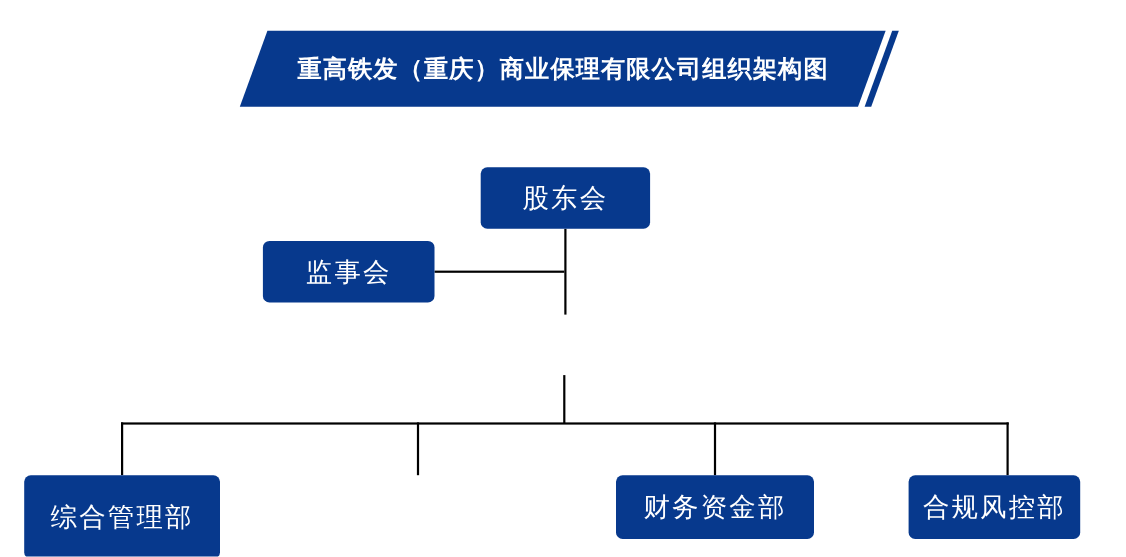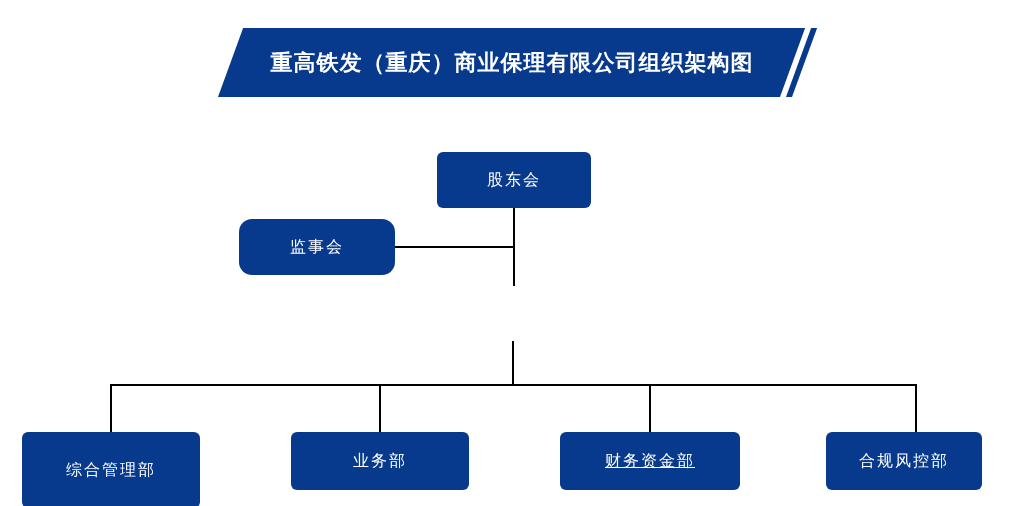--- a/index.html
+++ b/index.html
@@ -51,30 +51,30 @@
 
   
   .node {
     position: absolute;
     background: var(--primary, #07398d);
     color: var(--node-text, #ffffff);
     border-radius: 6px;
     display: flex;
     align-items: center;
     justify-content: center;
-    font-size: 16px;
+    font-size: 24px;
     letter-spacing: 2px;
     white-space: nowrap;
   }
   #n-shareholders { left: 437px; top: 152px; width: 154px; height: 56px; }
-  #n-supervisory  { left: 239px; top: 219px; width: 156px; height: 56px; border-radius: 13px; }
+  #n-supervisory  { left: 239px; top: 219px; width: 156px; height: 56px; }
   #n-board        { left: 437px; top: 285px; width: 154px; height: 56px; }
   #n-general      { left: 22px;  top: 432px; width: 178px; height: 76px; }
   #n-business     { left: 291px; top: 432px; width: 178px; height: 58px; }
-  #n-finance      { left: 560px; top: 432px; width: 180px; height: 58px; text-decoration: underline; }
+  #n-finance      { left: 560px; top: 432px; width: 180px; height: 58px; }
   #n-compliance   { left: 826px; top: 432px; width: 156px; height: 58px; }
 
   
   .line { position: absolute; background: var(--line, #000000); }
   #l-sh-board   { left: 513px; top: 208px; width: 2px;   height: 78px; }
   #l-supervisory{ left: 395px; top: 246px; width: 118px; height: 2px;  }
   #l-board-bus  { left: 512px; top: 341px; width: 2px;   height: 44px; }
   #l-bus        { left: 110px; top: 384px; width: 807px; height: 2px;  }
   #l-drop-1     { left: 110px; top: 384px; width: 2px;   height: 48px; }
   #l-drop-2     { left: 379px; top: 384px; width: 2px;   height: 48px; }
@@ -100,19 +100,18 @@
   <div class="line" id="l-drop-3"></div>
   <div class="line" id="l-drop-4"></div>
 
   <div class="node" id="n-shareholders">股东会</div>
 
   <div class="node" id="n-supervisory">监事会</div>
 
 
   <div class="node" id="n-general">综合管理部</div>
 
-  <div class="node" id="n-business">业务部</div>
 
   <div class="node" id="n-finance">财务资金部</div>
 
   <div class="node" id="n-compliance">合规风控部</div>
 
 </div>
 
 </body></html>

